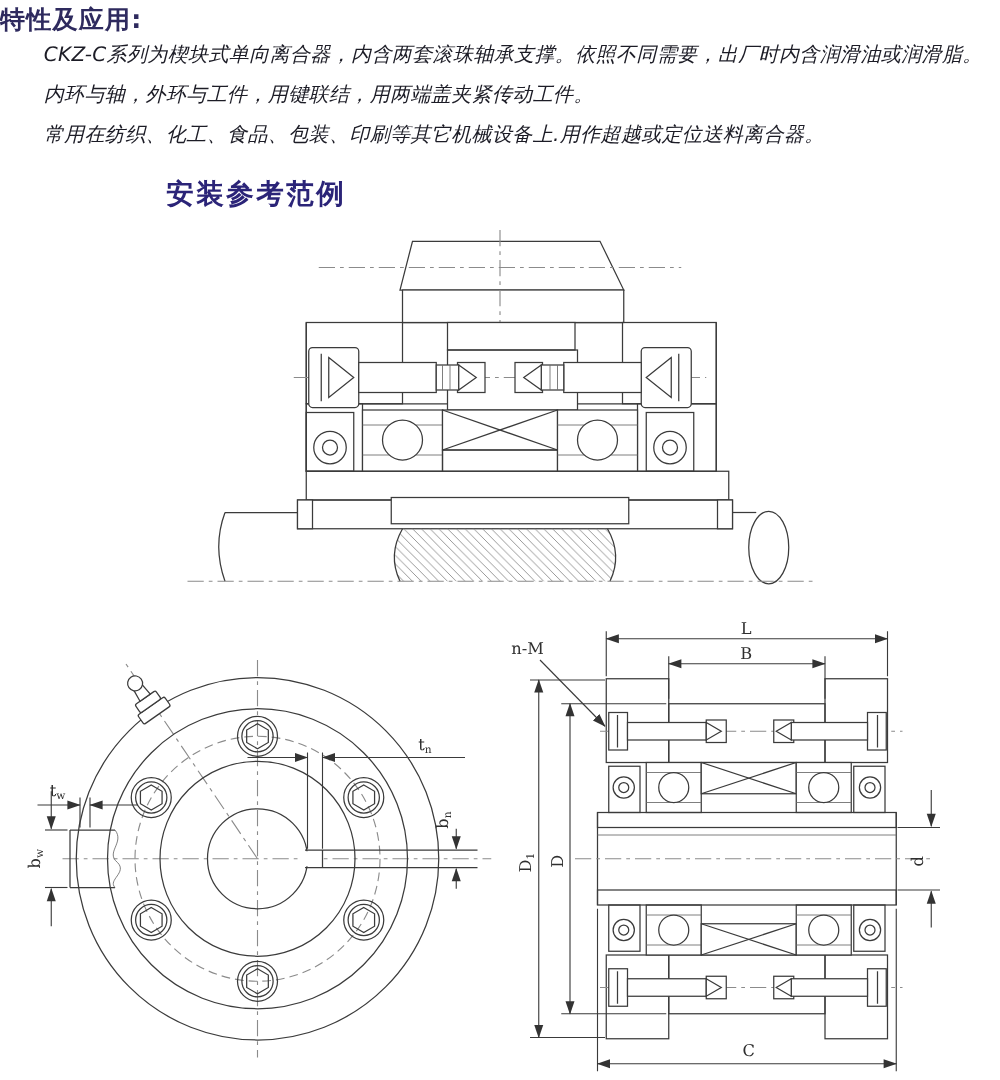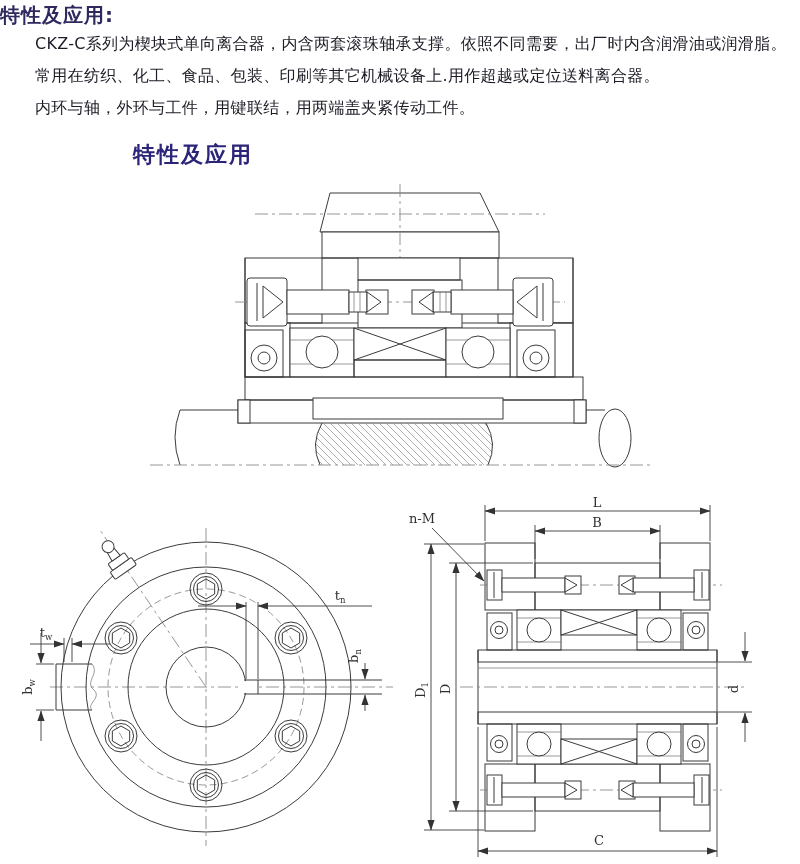--- a/index.html
+++ b/index.html
@@ -1,20 +1,20 @@
 <!DOCTYPE html>
 <html><head>
 <meta charset="utf-8">
 <style>
   html,body{margin:0;padding:0;background:#f0f0f0;}
   .page{position:relative;width:800px;height:864px;background:#ffffff;overflow:hidden;
         font-family:"DejaVu Sans","Liberation Sans",sans-serif;}
   .doc-title{position:absolute;left:0px;top:2px;font-size:20px;font-weight:bold;
              color:#2e2a5e;letter-spacing:1px;}
-  .para{position:absolute;left:35px;top:28px;width:765px;color:#1c1c26;}
+  .para{position:absolute;left:35px;top:28px;width:765px;color:#1c1c26;font-style:italic;}
   .para .pline{font-size:16px;line-height:32px;letter-spacing:0.3px;white-space:nowrap;}
   .sub-cn{position:absolute;left:133px;top:140px;font-size:22px;font-weight:bold;color:#2b2478;letter-spacing:2px;}
   .sub-en{position:absolute;left:462px;top:142px;font-size:21px;font-weight:bold;color:#2b2478;letter-spacing:0.5px;}
   svg{position:absolute;overflow:visible;}
   .ln{stroke:#3b3b3b;stroke-width:1;fill:none;}
   .lnw{stroke:#3b3b3b;stroke-width:1;fill:#ffffff;}
   .cl{stroke:#8b8b8b;stroke-width:0.9;fill:none;stroke-dasharray:13 4 3 4;}
   .bcl{stroke:#8b8b8b;stroke-width:0.9;fill:none;stroke-dasharray:7 4;}
   .dim{stroke:#3a3a3a;stroke-width:0.9;fill:none;}
   .thin{stroke:#6d6d6d;stroke-width:0.7;fill:none;}
@@ -44,24 +44,24 @@
         <circle r="16" class="ln" fill="#ffffff"></circle>
         <circle r="12.5" class="ln"></circle>
         <polygon points="0,-10 8.66,-5 8.66,5 0,10 -8.66,5 -8.66,-5" class="ln"></polygon>
       </g>
     </defs>
   </svg>
 
   <div class="doc-title">特性及应用:</div>
   <div class="para">
     <div class="pline">CKZ-C系列为楔块式单向离合器，内含两套滚珠轴承支撑。依照不同需要，出厂时内含润滑油或润滑脂。</div>
+    <div class="pline">内环与轴，外环与工件，用键联结，用两端盖夹紧传动工件。</div>
     <div class="pline">常用在纺织、化工、食品、包装、印刷等其它机械设备上.用作超越或定位送料离合器。</div>
-    <div class="pline">内环与轴，外环与工件，用键联结，用两端盖夹紧传动工件。</div>
   </div>
-  <div class="sub-cn">特性及应用</div>
+  <div class="sub-cn">安装参考范例</div>
 
   <svg style="left:150px;top:180px" width="500" height="300" viewBox="0 0 500 300">
     <g>
       <polygon class="lnw" points="180,13 330,13 349,52 170,52"></polygon>
       <rect class="lnw" x="172" y="52" width="177" height="26"></rect>
       <line class="cl" x1="105" y1="34" x2="395" y2="34"></line>
       <line class="cl" x1="250" y1="4" x2="250" y2="96"></line>
     </g>
     <g>
       <rect x="95" y="78" width="77" height="65" fill="url(#hA)" class="ln"></rect>

